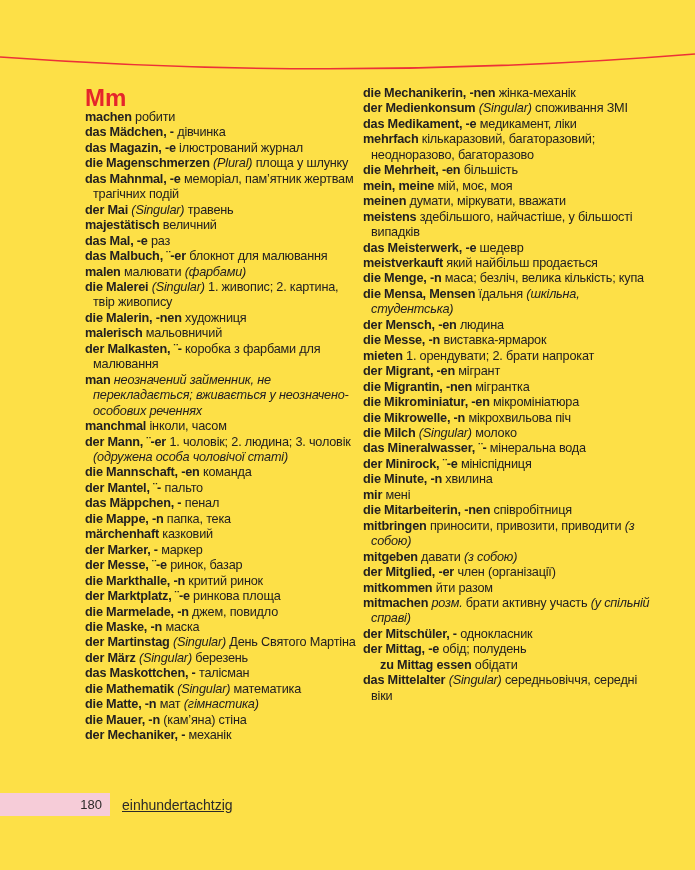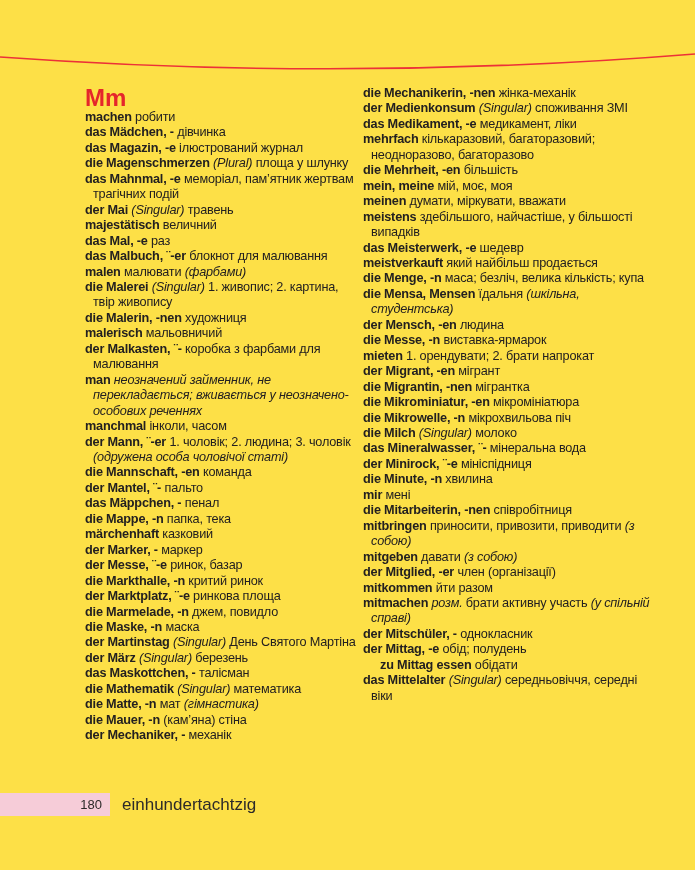--- a/index.html
+++ b/index.html
@@ -30,21 +30,21 @@
   .uk { font-weight:normal; }
   .it { font-style:italic; font-weight:normal; }
 
   .footer { position:absolute; left:0; top:793px; height:23px; display:flex; align-items:center; }
   .badge {
     width:110px; height:23px; background:var(--pink, #f6ccd8);
     display:flex; align-items:center; justify-content:flex-end;
     padding-right:8px; box-sizing:border-box;
     font-size:13px; color:#2c2a29;
   }
-  .pageword { margin-left:12px; font-size:17px; color:#2c2a29; }
+  .pageword { margin-left:12px; font-size:14px; color:#2c2a29;text-decoration:underline; }
 </style>
 </head>
 <body style="color: rgb(35, 32, 32);">
 
 <div class="page">
 
   <svg class="rule" width="695" height="90" viewBox="0 0 695 90" aria-hidden="true">
     <path id="rule-path" d="M0,57 Q348,82 695,54" fill="none" stroke="#ec3138" stroke-width="1.6"></path>
   </svg>
 

